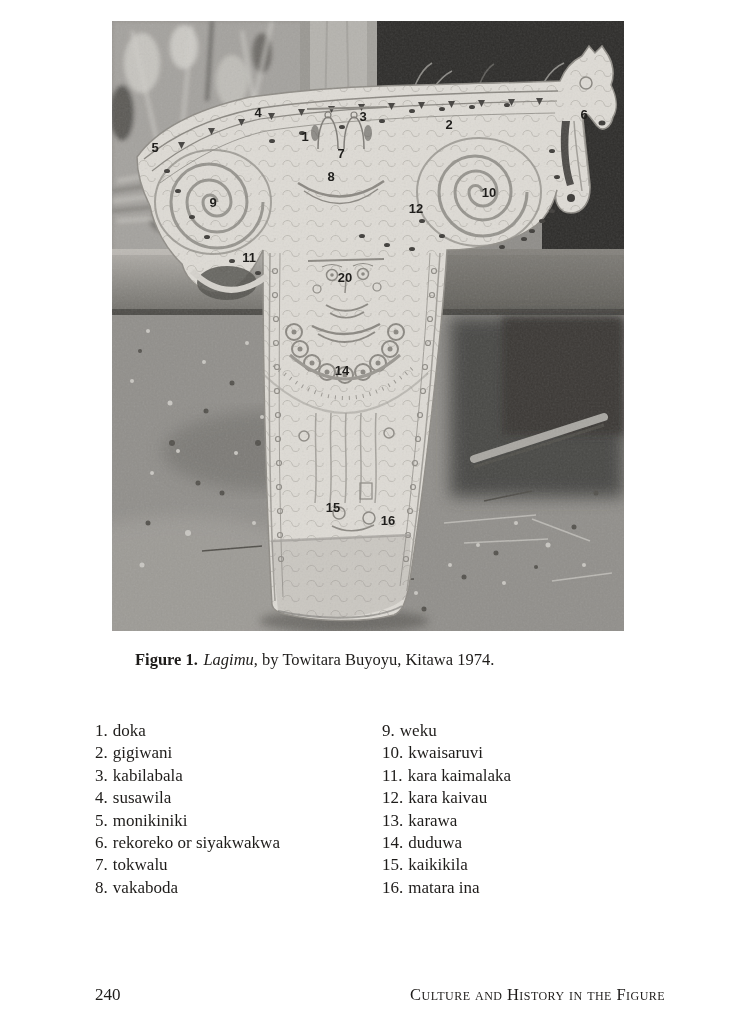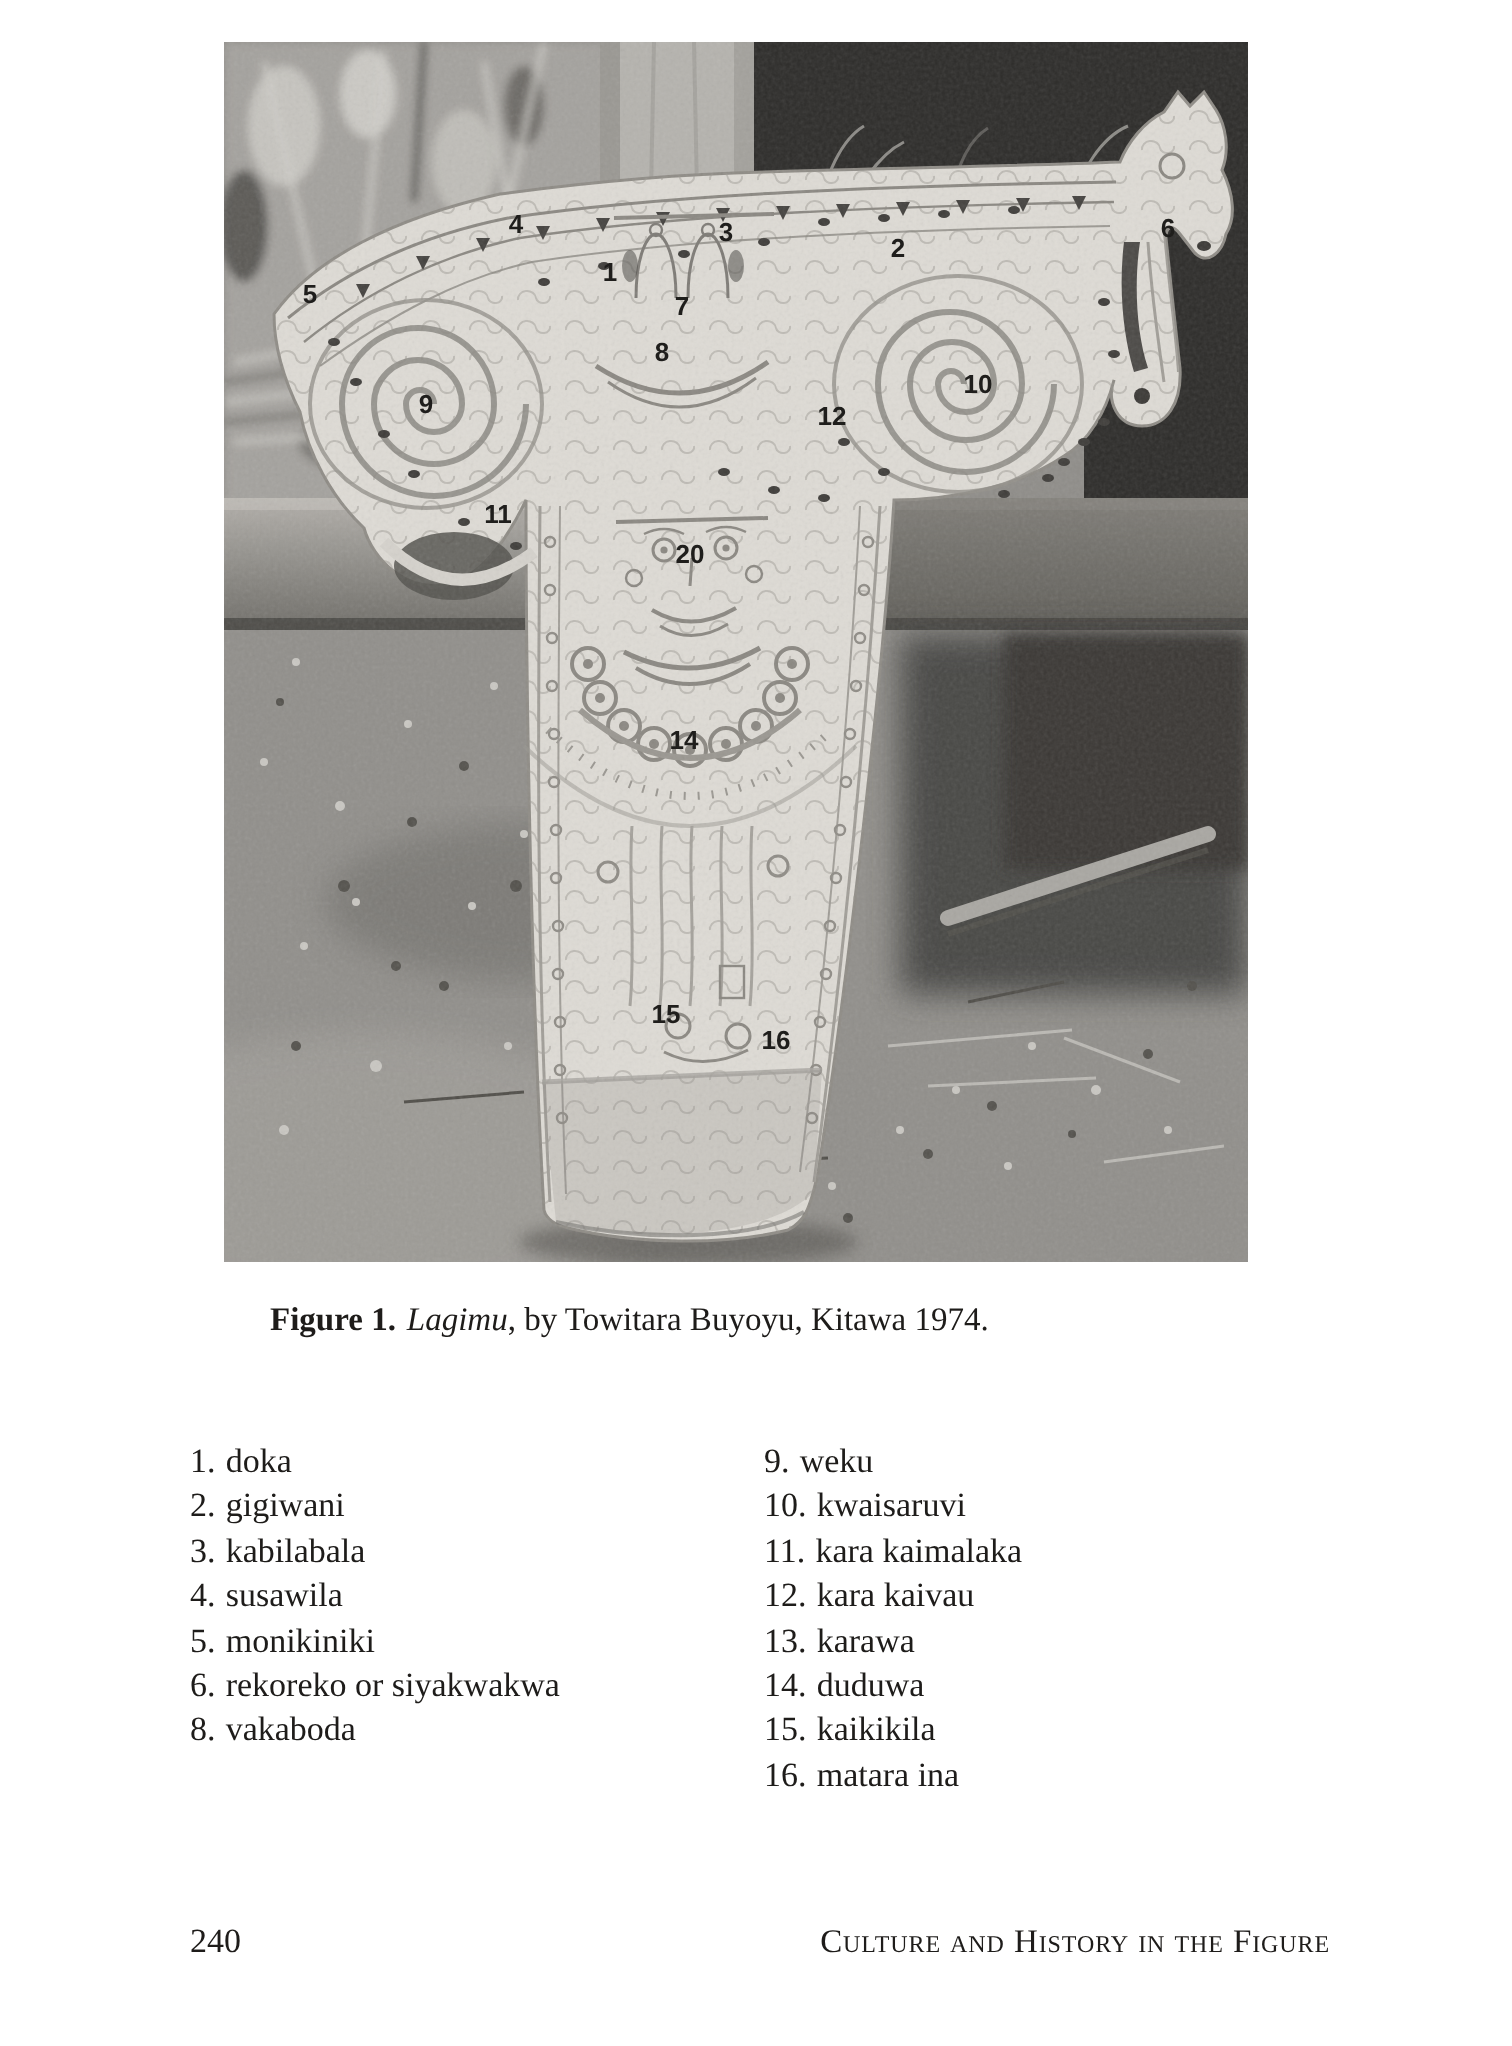--- a/index.html
+++ b/index.html
@@ -19,21 +19,21 @@
   
   .terms{position:absolute;left:95px;top:720px;width:570px;height:190px;font-size:17px;}
   .terms ul{list-style:none;margin:0;padding:0;position:absolute;top:0;}
   .terms ul.col-left{left:0;}
   .terms ul.col-right{left:287px;}
   .terms li{line-height:22.4px;white-space:nowrap;}
   .terms .num{margin-right:0.30em;}
   
   .footer{position:absolute;left:95px;top:961px;width:570px;display:flex;
           justify-content:space-between;align-items:baseline;}
-  .page-number{font-size:17px;}
+  .page-number{font-size:17px;margin-top:24px;}
   .running-title{font-variant:small-caps;font-size:16.5px;letter-spacing:0.45px;}
 </style>
 </head>
 <body>
 
 <div class="page">
 
   <figure class="photo" style="margin:0">
     <svg width="512" height="610" viewBox="0 0 512 610">
       <defs>
@@ -411,20 +411,21 @@
   </div>
 
   <div class="terms">
     <ul class="col-left">
         <li><span class="num">1.</span><span class="term">doka</span></li>
         <li><span class="num">2.</span><span class="term">gigiwani</span></li>
         <li><span class="num">3.</span><span class="term">kabilabala</span></li>
         <li><span class="num">4.</span><span class="term">susawila</span></li>
         <li><span class="num">5.</span><span class="term">monikiniki</span></li>
         <li><span class="num">6.</span><span class="term">rekoreko or siyakwakwa</span></li>
+        <li><span class="num">7.</span><span class="term">tokwalu</span></li>
         <li><span class="num">8.</span><span class="term">vakaboda</span></li>
       </ul>
     <ul class="col-right">
         <li><span class="num">9.</span><span class="term">weku</span></li>
         <li><span class="num">10.</span><span class="term">kwaisaruvi</span></li>
         <li><span class="num">11.</span><span class="term">kara kaimalaka</span></li>
         <li><span class="num">12.</span><span class="term">kara kaivau</span></li>
         <li><span class="num">13.</span><span class="term">karawa</span></li>
         <li><span class="num">14.</span><span class="term">duduwa</span></li>
         <li><span class="num">15.</span><span class="term">kaikikila</span></li>

